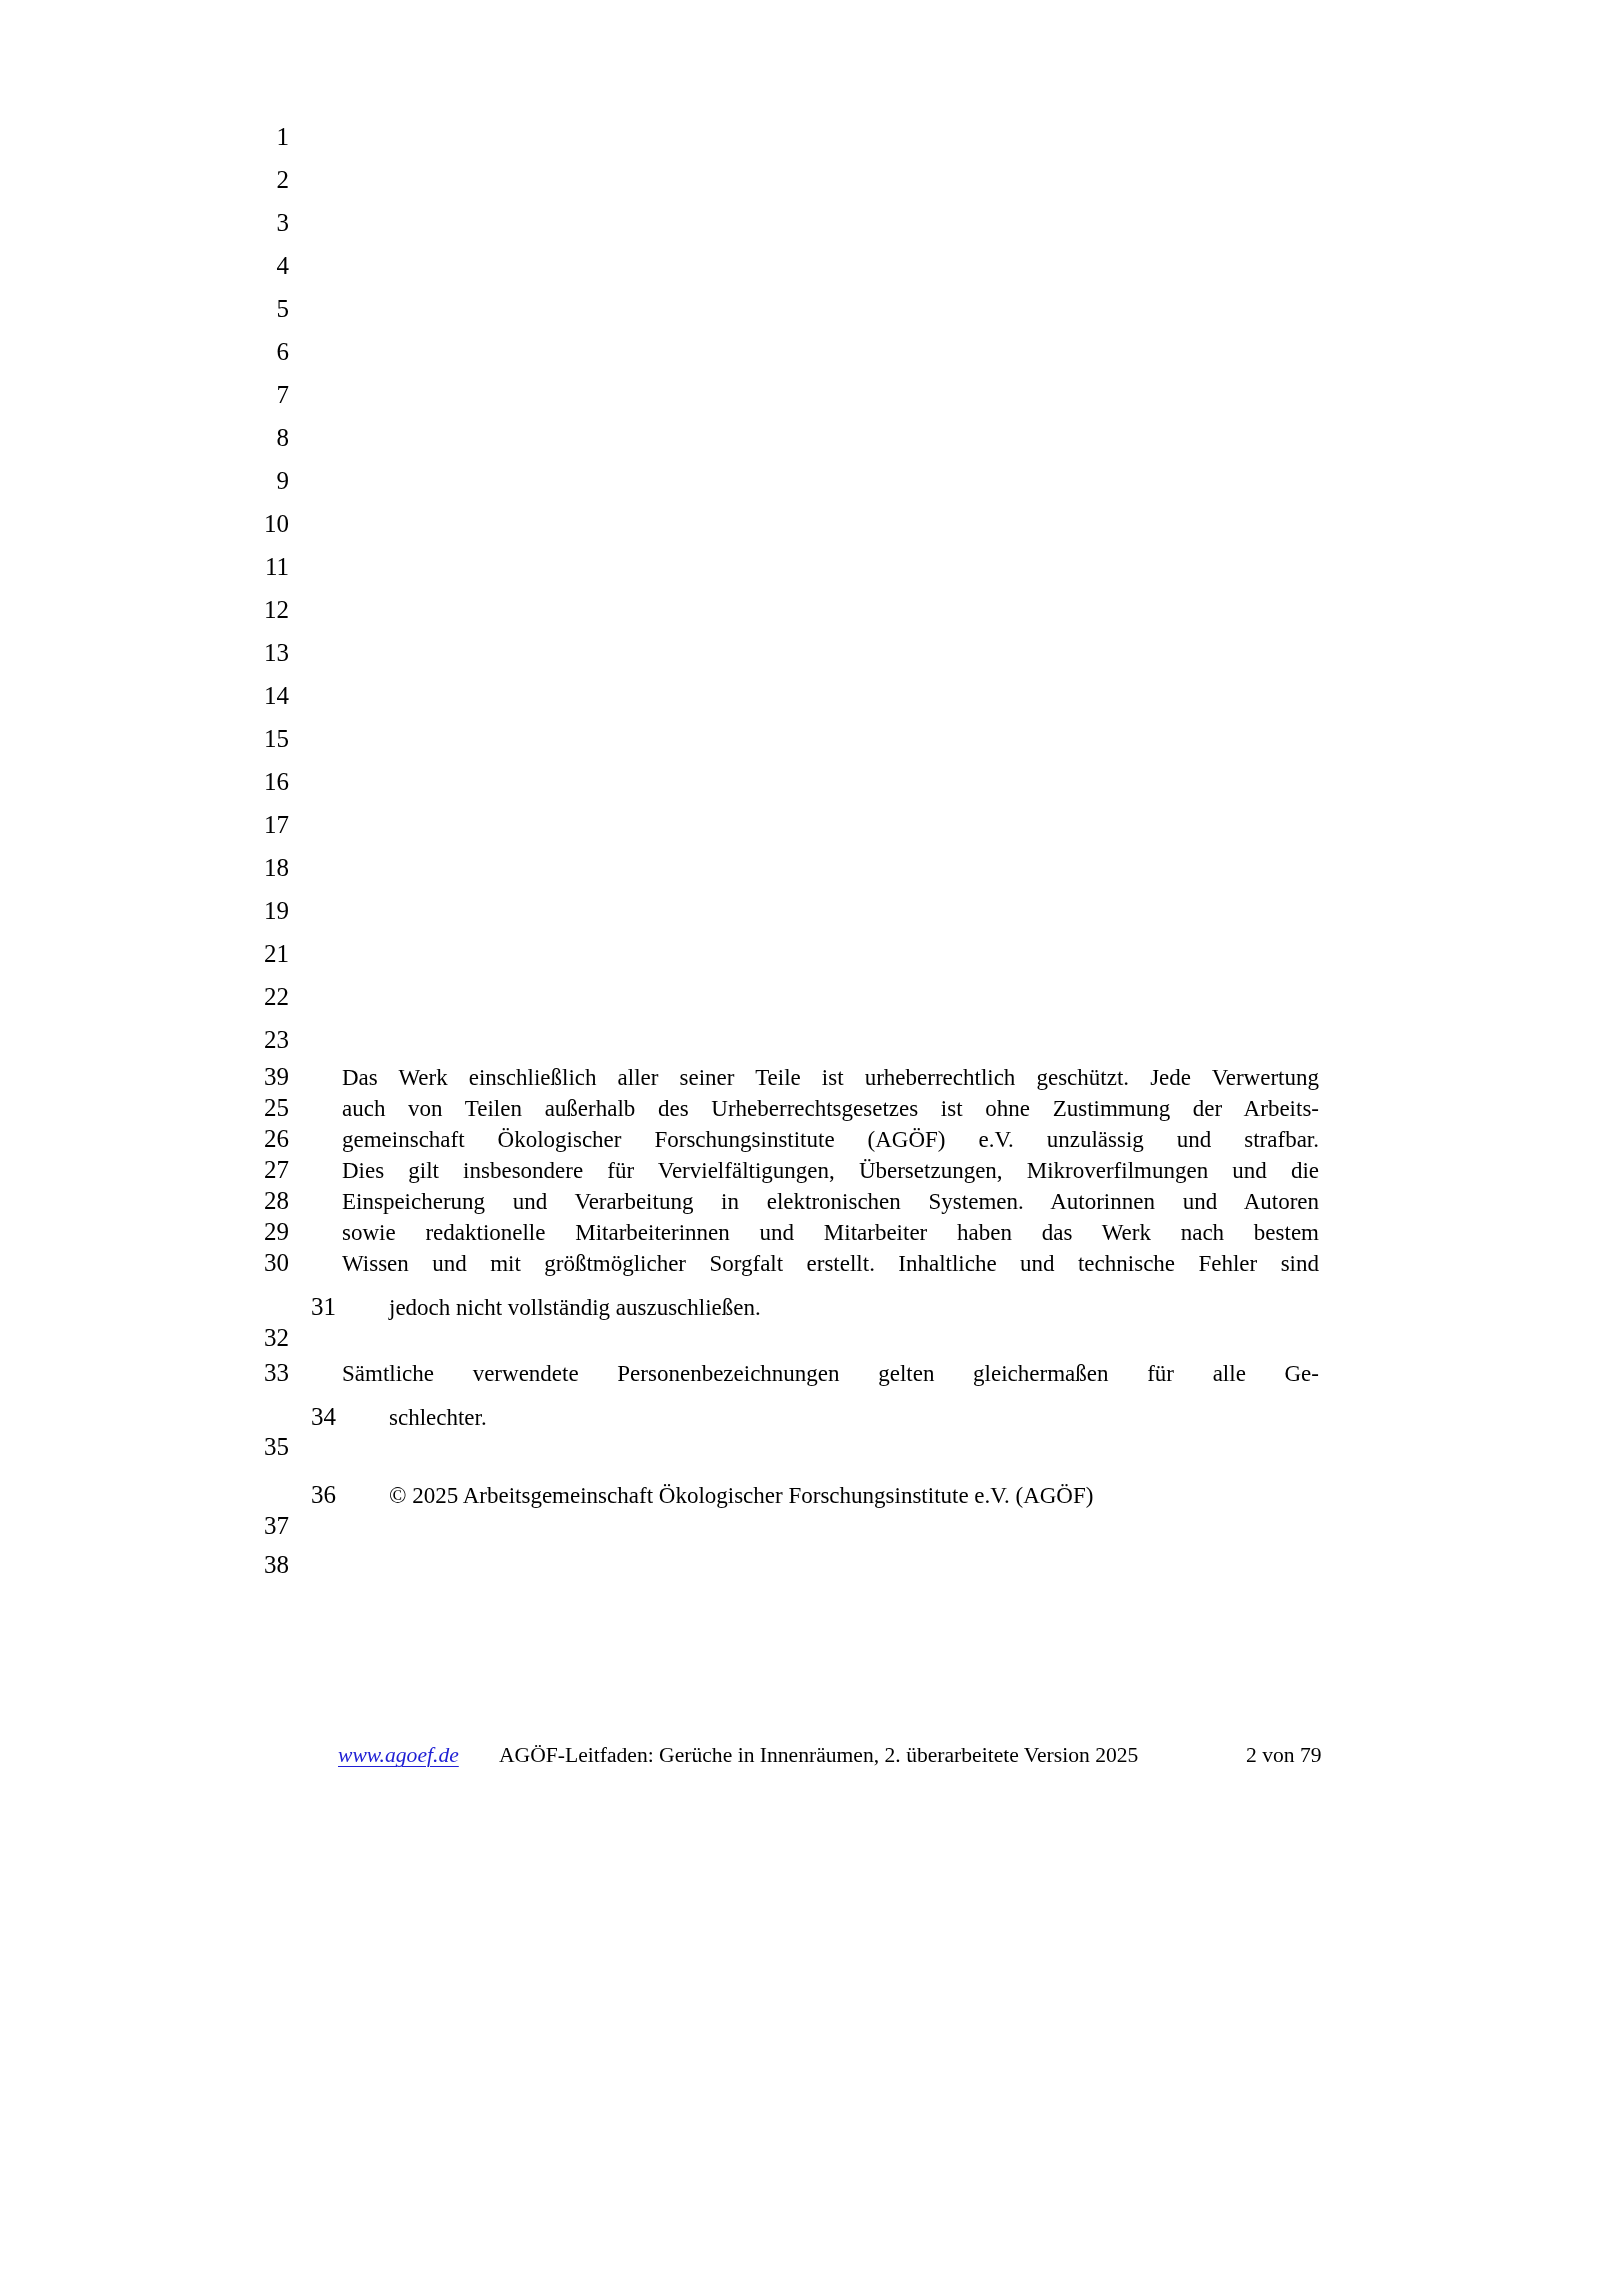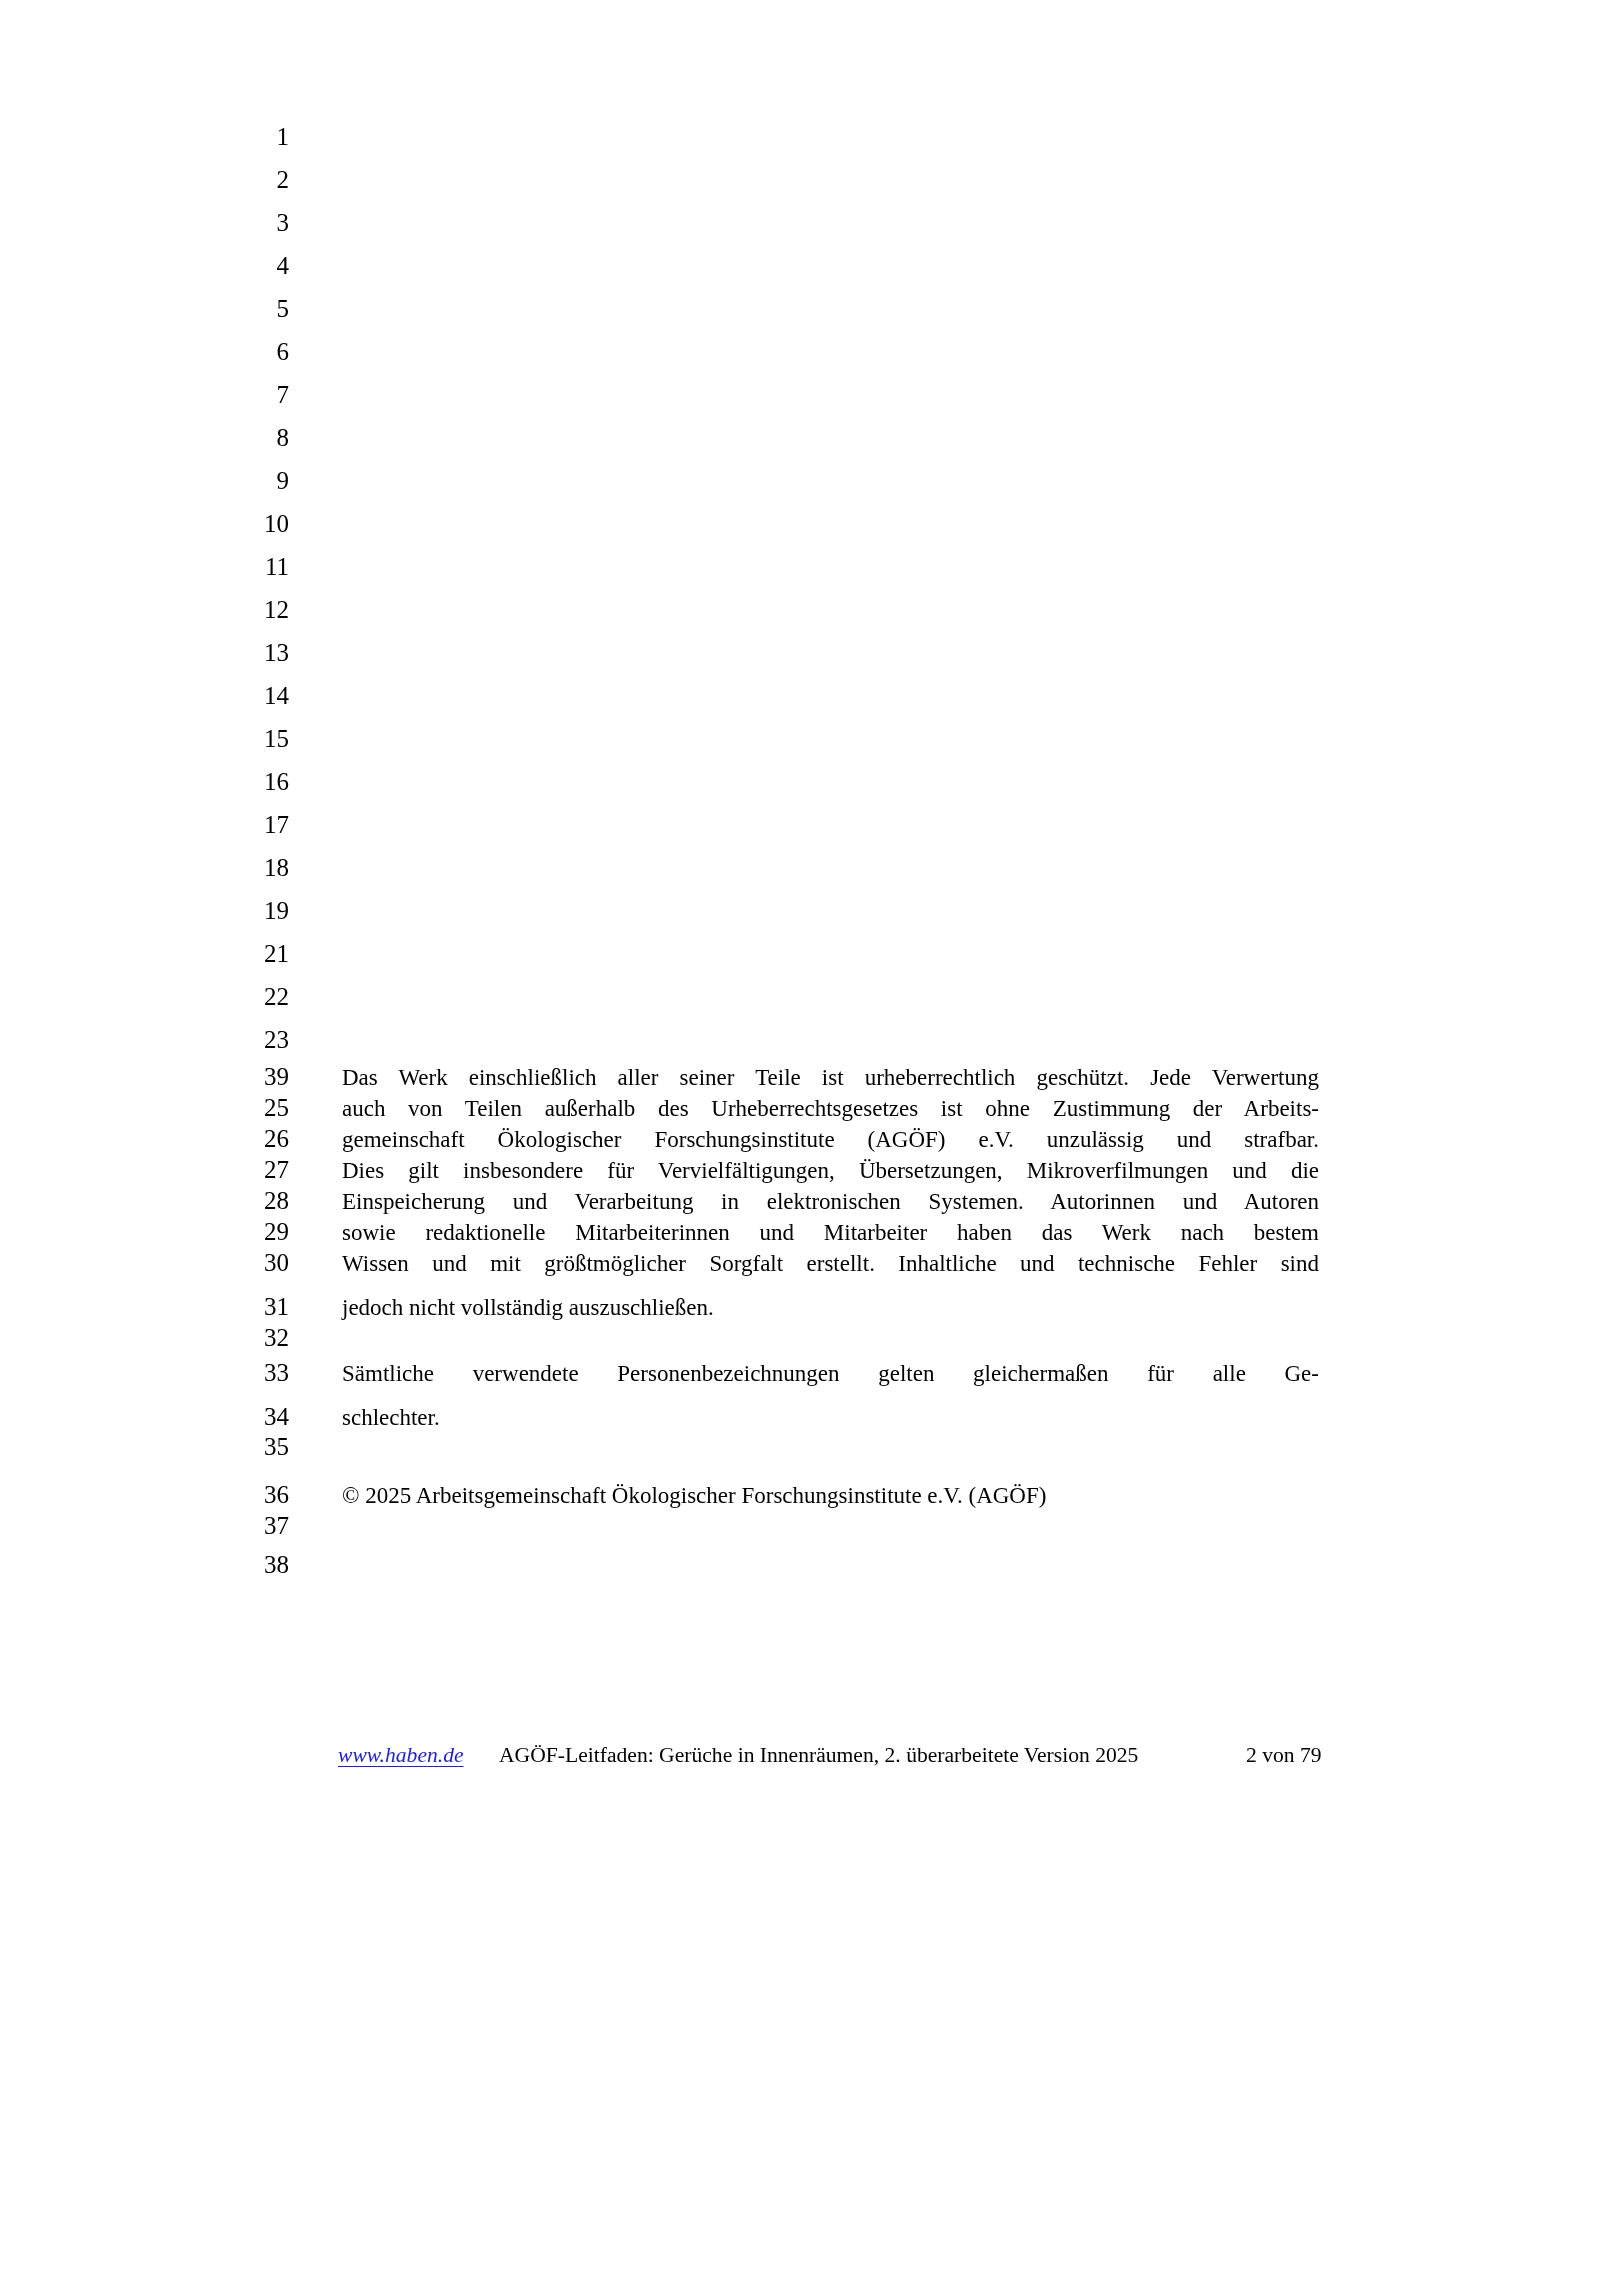--- a/index.html
+++ b/index.html
@@ -42,21 +42,21 @@
     width: 977px;
     flex: 0 0 977px;
     font-size: 23px;
     line-height: inherit;
     color: #000000;
     white-space: normal;
   }
   .row.et { height: 43px; line-height: 43px; }   
   .row.eb { height: 39px; line-height: 39px; }   
   .row.tr { height: 31px; line-height: 31px; }   
-  .row.pend { margin-bottom: 8.5px; }             
+  .row.pend { margin-bottom: 8.5px; padding-left: 47px; }             
   .row.jm .lt { text-align: justify; text-align-last: justify; }
   .row.jl .lt { text-align: left; margin-top: 14px; }
   
   .footer-item {
     position: absolute;
     top: 1742px;
     font-size: 21.6px;
     line-height: 27.5px;
     white-space: nowrap;
   }
@@ -205,19 +205,19 @@
       </div>
       <div class="row eb">
         <span class="ln">37</span>
       </div>
       <div class="row eb">
         <span class="ln">38</span>
       </div>
     </main>
 
   <footer>
-    <a class="footer-item f-link">www.haben.de</a>
+    <a class="footer-item f-link">www.agoef.de</a>
     <span class="footer-item f-title">AGÖF-Leitfaden: Gerüche in Innenräumen, 2. überarbeitete Version 2025</span>
     <span class="footer-item f-page">2 von 79</span>
   </footer>
 
 </div>
 
 
 </body></html>

